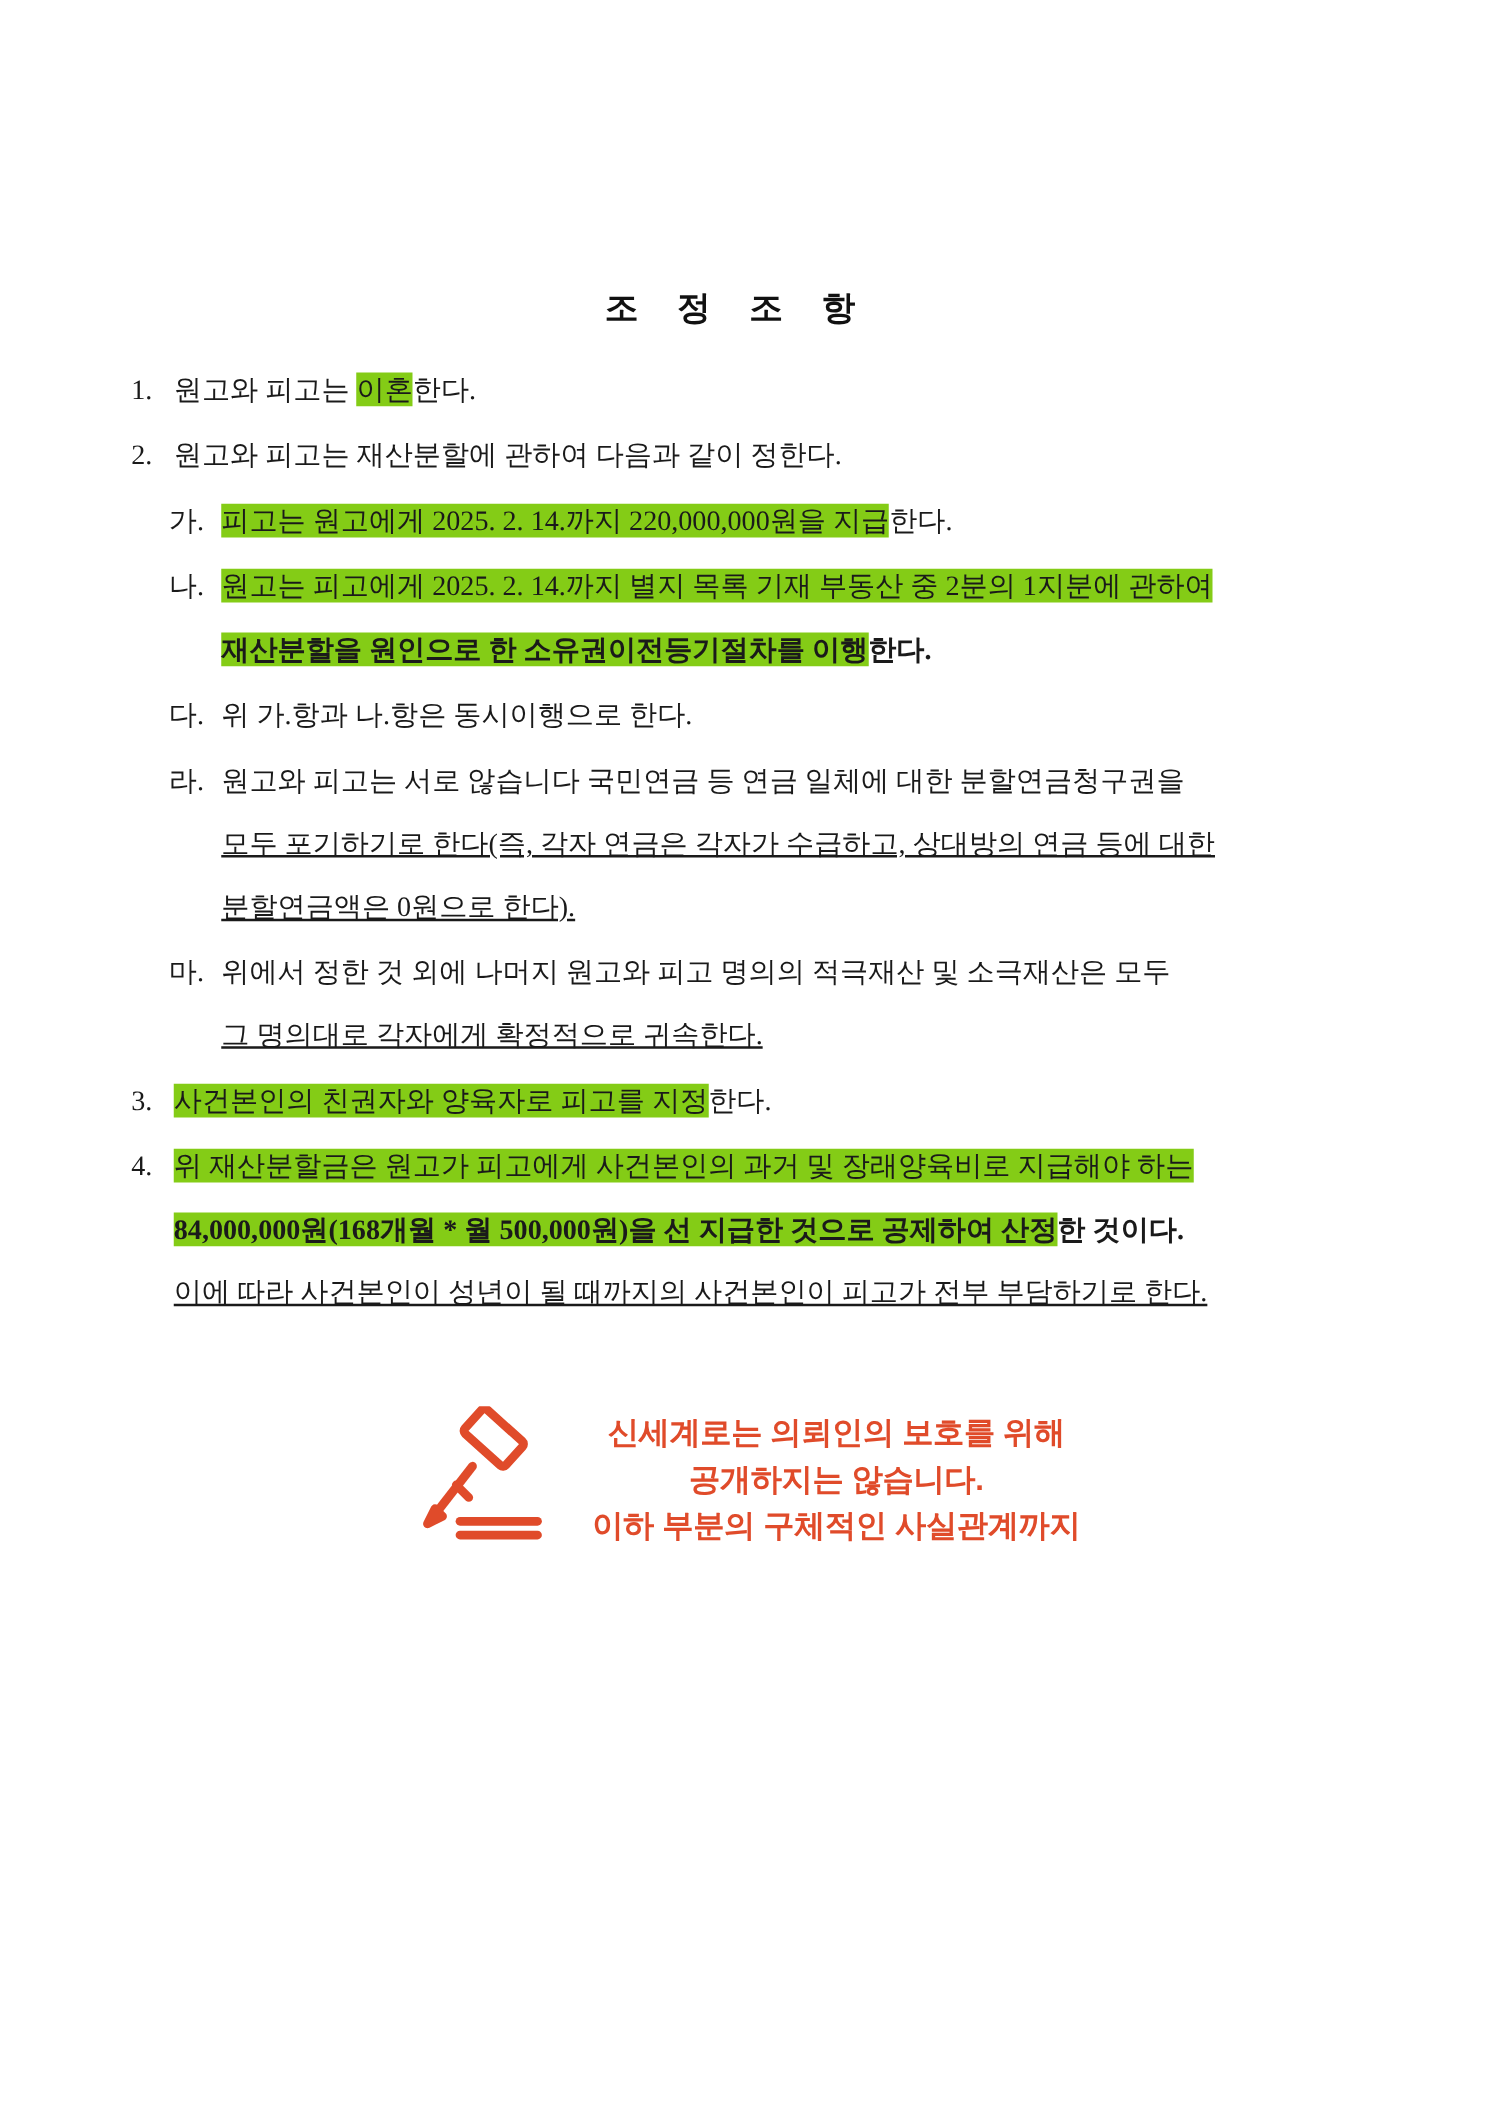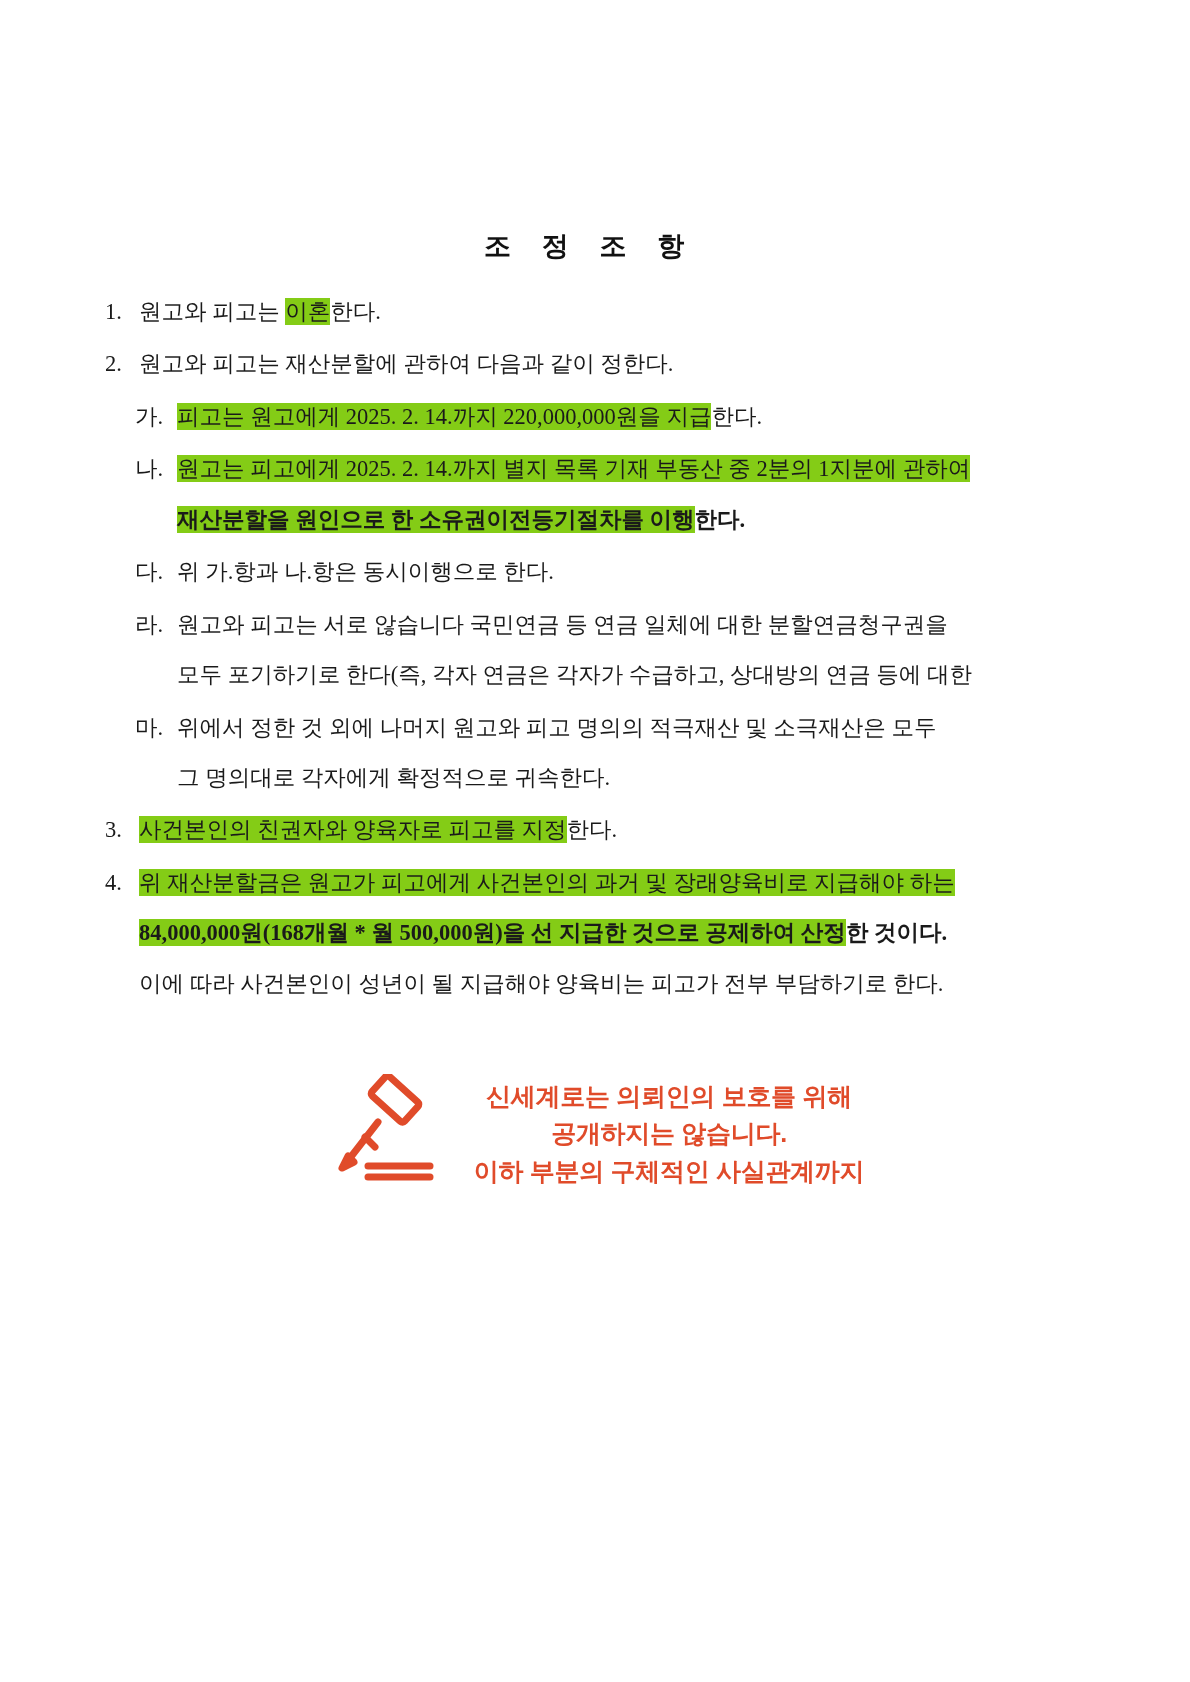--- a/index.html
+++ b/index.html
@@ -70,20 +70,21 @@
     -webkit-box-decoration-break: clone;
   }
   .cont-line {
     display: block;
     margin-top: 14px;
     font-weight: bold;
   }
   .indent-line {
     display: block;
     margin-top: 14px;
+    text-decoration: underline;
   }
   .notice {
     margin-top: 72px;
     display: flex;
     justify-content: center;
     align-items: center;
     gap: 28px;
   }
   .gavel {
     flex: 0 0 auto;
@@ -136,20 +137,21 @@
     <div class="item sub">
       <span class="marker">다.</span>
       <span class="content">위 가.항과 나.항은 동시이행으로 한다.</span>
     </div>
 
     <div class="item sub">
       <span class="marker">라.</span>
       <span class="content">
         <span>원고와 피고는 서로 않습니다 국민연금 등 연금 일체에 대한 분할연금청구권을</span>
         <span class="indent-line">모두 포기하기로 한다(즉, 각자 연금은 각자가 수급하고, 상대방의 연금 등에 대한</span>
+        <span class="indent-line">분할연금액은 0원으로 한다).</span>
       </span>
     </div>
 
     <div class="item sub">
       <span class="marker">마.</span>
       <span class="content">
         <span>위에서 정한 것 외에 나머지 원고와 피고 명의의 적극재산 및 소극재산은 모두</span>
         <span class="indent-line">그 명의대로 각자에게 확정적으로 귀속한다.</span>
       </span>
     </div>
@@ -157,21 +159,21 @@
     <div class="item">
       <span class="marker">3.</span>
       <span class="content"><span class="hl">사건본인의 친권자와 양육자로 피고를 지정</span><span>한다.</span></span>
     </div>
 
     <div class="item">
       <span class="marker">4.</span>
       <span class="content">
         <span class="hl">위 재산분할금은 원고가 피고에게 사건본인의 과거 및 장래양육비로 지급해야 하는</span>
         <span class="cont-line"><span class="hl">84,000,000원(168개월 * 월 500,000원)을 선 지급한 것으로 공제하여 산정</span><span>한 것이다.</span></span>
-        <span class="indent-line">이에 따라 사건본인이 성년이 될 지급해야 양육비는 피고가 전부 부담하기로 한다.</span>
+        <span class="indent-line">이에 따라 사건본인이 성년이 될 때까지의 사건본인이 피고가 전부 부담하기로 한다.</span>
       </span>
     </div>
 
   </div>
 
   <div class="notice">
     <span class="gavel">
       <svg viewBox="0 0 120 120" width="120" height="120" aria-hidden="true">
         <g stroke="#e04b2a" stroke-width="7" fill="none" stroke-linecap="round" stroke-linejoin="round">
 

